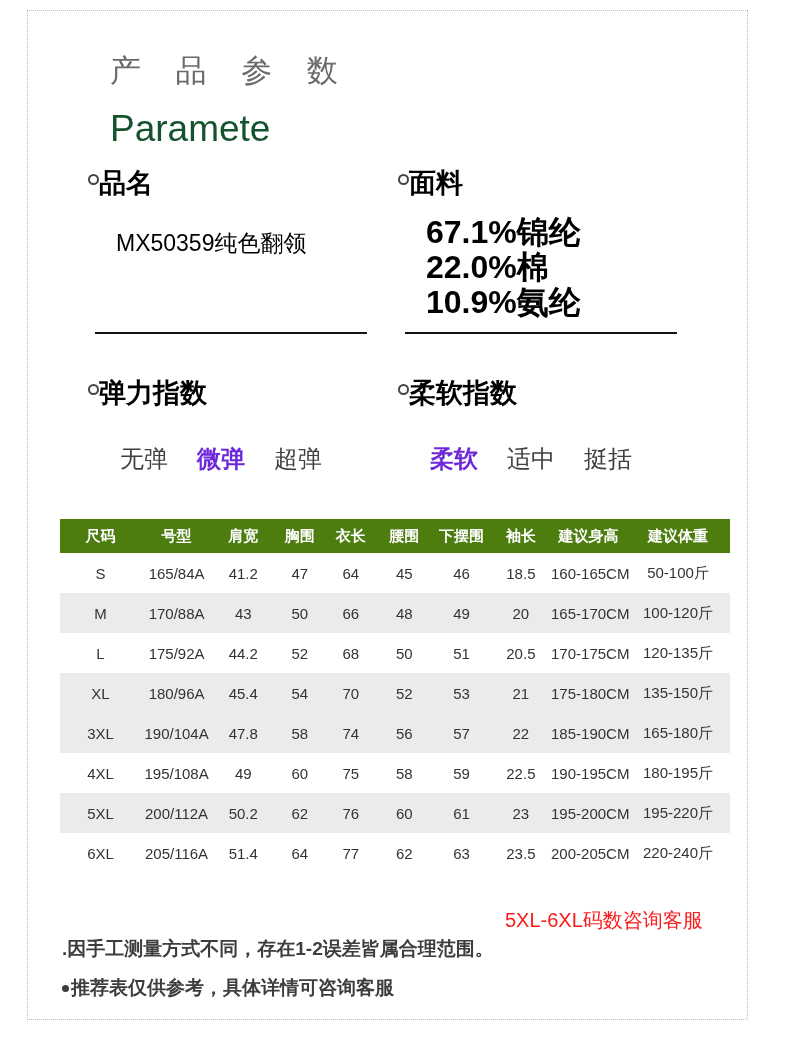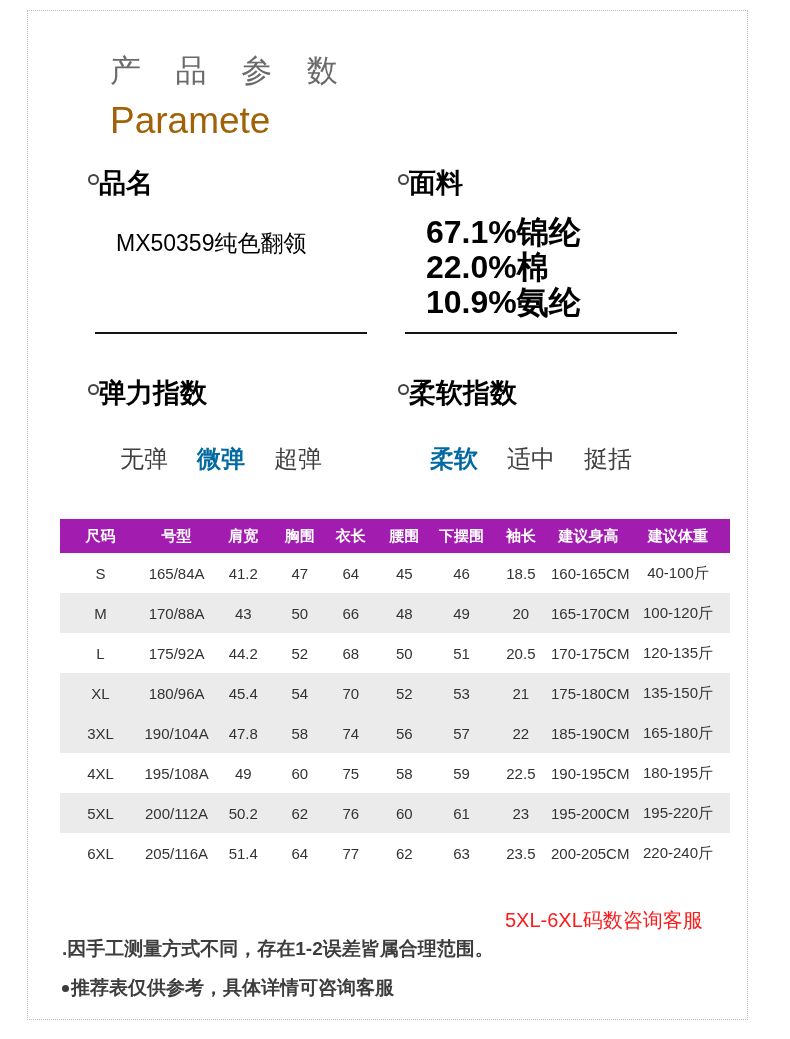--- a/index.html
+++ b/index.html
@@ -5,45 +5,45 @@
   * { margin:0; padding:0; box-sizing:border-box; }
   html,body { background:#fff; }
   body { font-family:"Liberation Sans","DejaVu Sans",sans-serif; color:#111; }
   .page { position:relative; width:790px; height:1039px; background:#fff; overflow:hidden; }
   .frame { position:absolute; left:27px; top:10px; width:721px; height:1010px;
            border:1px dotted #bdbdbd; }
 
   
   .title-block { position:absolute; left:110px; top:50px; }
   .title-cn { font-size:31px; letter-spacing:13px; color:#6a6a6a; font-weight:500; }
-  .title-en { font-size:37px; color:#a16207; font-weight:400; margin-top:8px; }
+  .title-en { font-size:37px; color:#14532d; font-weight:400; margin-top:16px; }
 
   
   .col-left  { position:absolute; left:88px;  top:165px; width:290px; }
   .col-right { position:absolute; left:398px; top:165px; width:290px; }
   .sec-head { display:flex; align-items:flex-start; gap:0; }
   .bullet-circle { width:11px; height:11px; border:2px solid #444; border-radius:50%;
                    margin-top:9px; flex:0 0 auto; }
   .sec-label { font-size:27px; font-weight:600; color:#000; }
   .prod-value { margin:27px 0 0 28px; font-size:23px; font-weight:500; color:#000; }
   .fabric-lines { margin:14px 0 0 28px; font-size:32px; font-weight:600; line-height:35px; color:#000; }
   .divider { position:absolute; top:332px; height:2px; background:#141414; }
   .divider.dl { left:95px;  width:272px; }
   .divider.dr { left:405px; width:272px; }
 
   .idx-left  { position:absolute; left:88px;  top:375px; width:300px; }
   .idx-right { position:absolute; left:398px; top:375px; width:300px; }
   .options { margin:32px 0 0 32px; display:flex; gap:29px; font-size:24px; }
   .opt { color:#404040; font-weight:400; }
-  .opt.sel { color:#0369a1; font-weight:700; }
+  .opt.sel { color:#6d28d9; font-weight:700; }
 
   
   .size-table { position:absolute; left:60px; top:519px; width:670px;
                 border-collapse:collapse; table-layout:fixed; }
-  .size-table th { background:#a21caf; color:#fff; font-size:15px; font-weight:700;
+  .size-table th { background:#4d7c0f; color:#fff; font-size:15px; font-weight:700;
                    height:34px; text-align:center; white-space:nowrap; }
   .size-table td { font-size:15px; color:#333; height:40px; text-align:center;
                    white-space:nowrap; font-weight:400; }
   .size-table tr.alt td { background:#ebebeb; }
 
   .red-note { position:absolute; left:505px; top:907px; font-size:20px; color:#fb1b1b; }
   .footnote1 { position:absolute; left:62px; top:936px; font-size:19px; font-weight:600; color:#3d3d3d; }
   .footnote2 { position:absolute; left:62px; top:975px; font-size:19px; font-weight:600; color:#3d3d3d;
                display:flex; align-items:center; gap:2px; }
   .dot { width:7px; height:7px; background:#3d3d3d; border-radius:50%; flex:0 0 auto; }
@@ -137,21 +137,21 @@
         <tr>
           <td>S</td>
           <td>165/84A</td>
           <td>41.2</td>
           <td>47</td>
           <td>64</td>
           <td>45</td>
           <td>46</td>
           <td>18.5</td>
           <td>160-165CM</td>
-          <td>40-100斤</td>
+          <td>50-100斤</td>
         </tr>
         <tr class="alt">
           <td>M</td>
           <td>170/88A</td>
           <td>43</td>
           <td>50</td>
           <td>66</td>
           <td>48</td>
           <td>49</td>
           <td>20</td>

